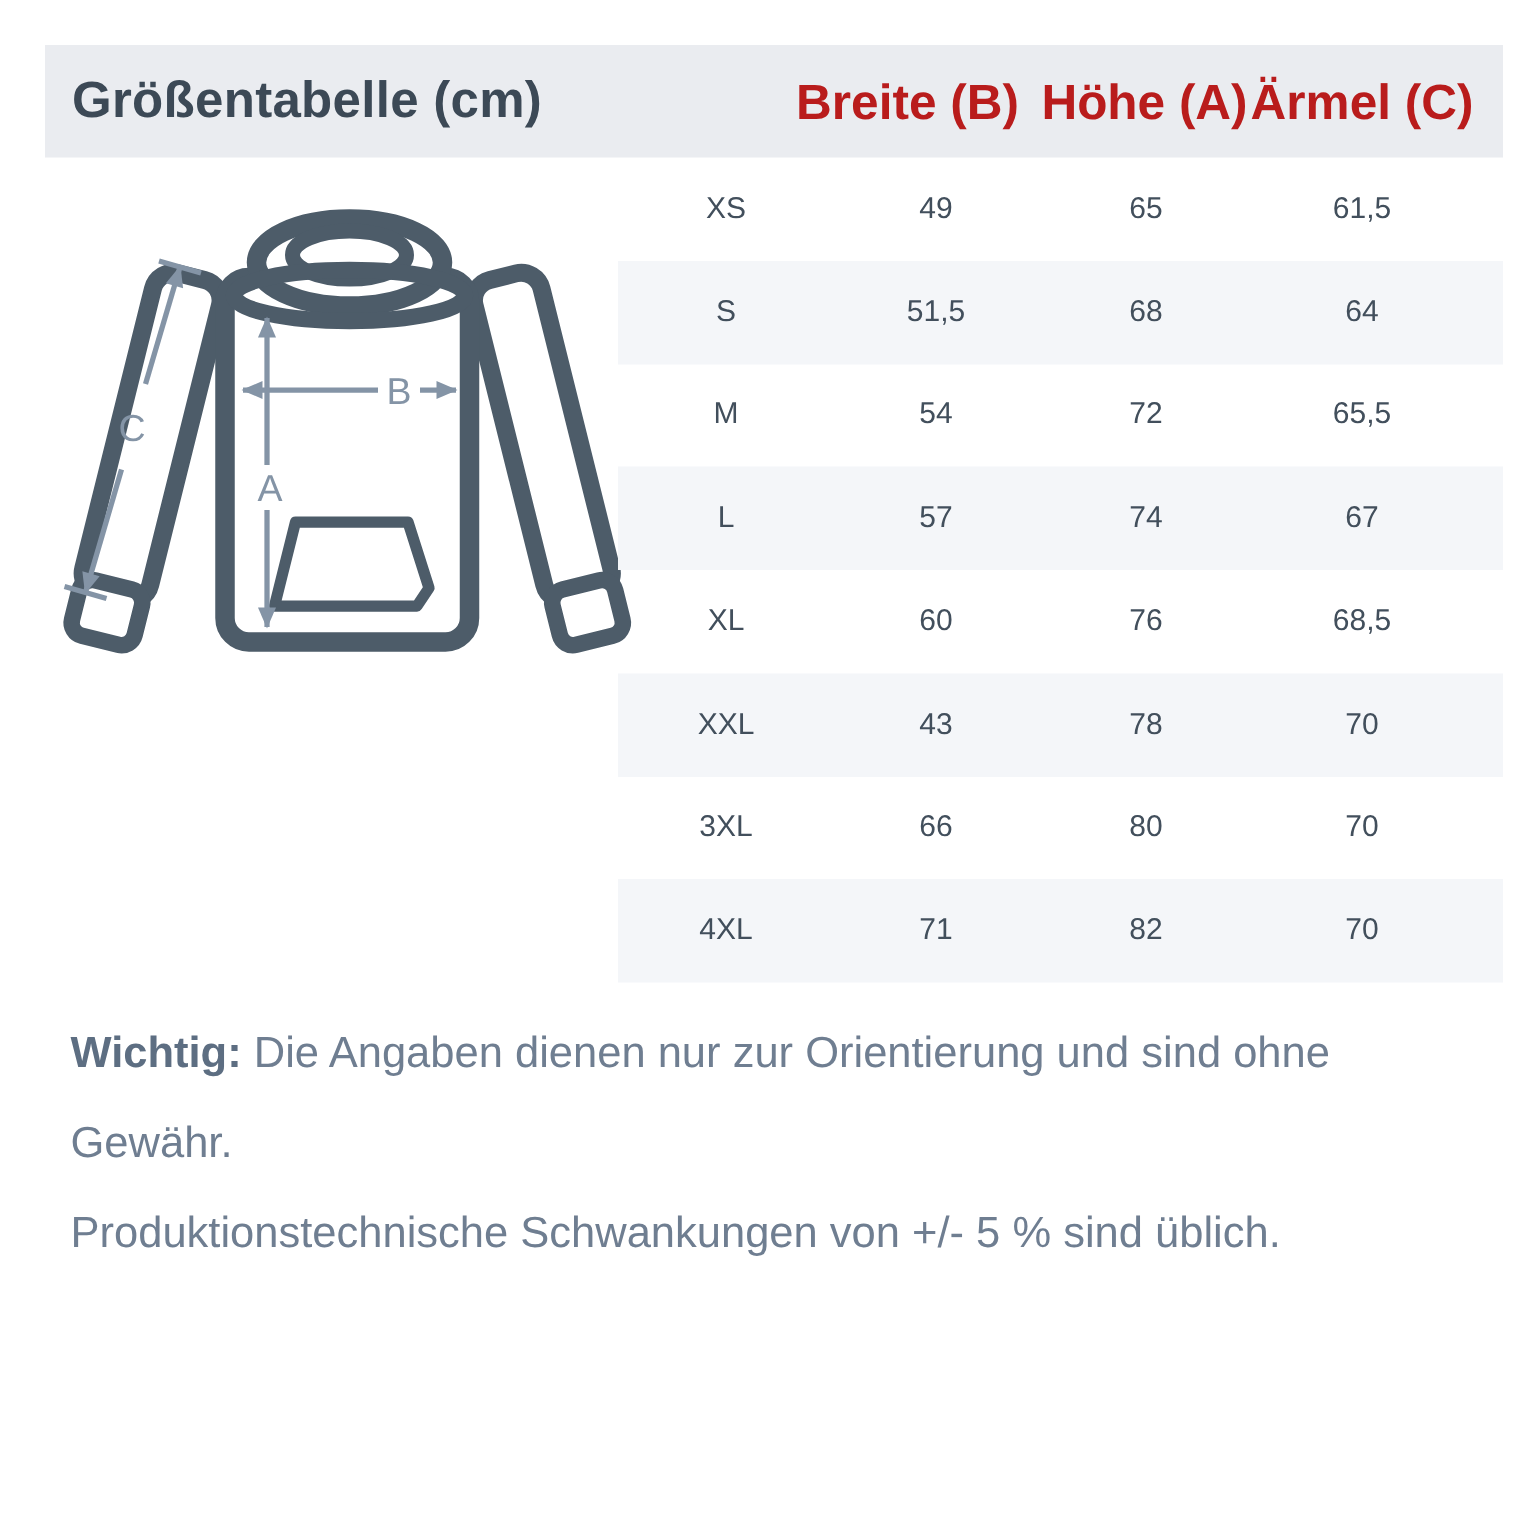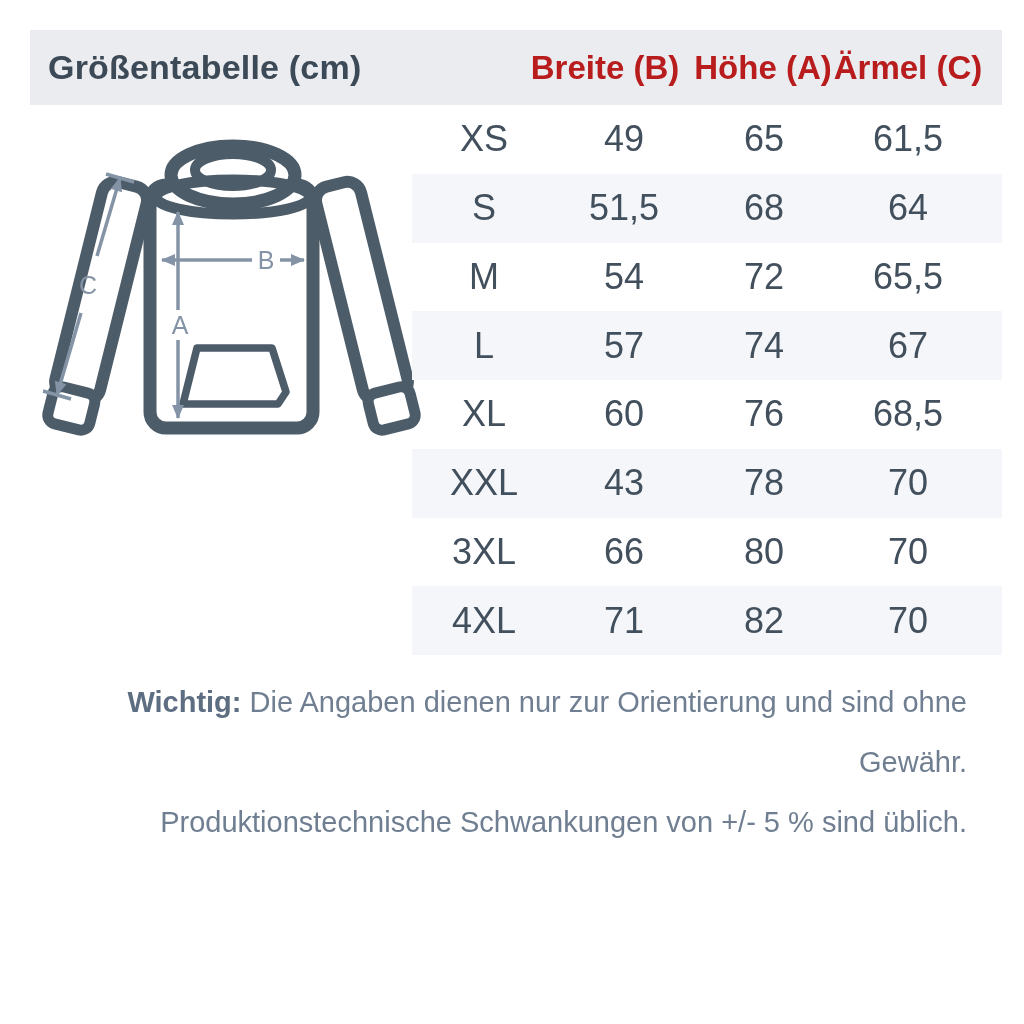--- a/index.html
+++ b/index.html
@@ -1,34 +1,34 @@
 <!DOCTYPE html>
 <html><head>
 <meta charset="utf-8">
 <style>
   html,body{margin:0;padding:0;background:#ffffff;}
   body{font-family:"Liberation Sans","DejaVu Sans",sans-serif;}
-  .canvas{position:relative;width:1024px;height:1024px;background:#ffffff;overflow:hidden;text-align:right;}
+  .canvas{position:relative;width:1024px;height:1024px;background:#ffffff;overflow:hidden;}
 
   
   .band{position:absolute;left:30px;top:30px;width:972px;height:75px;background:#eaecf0;}
   .title{position:absolute;left:18px;top:0;height:75px;display:flex;align-items:center;
          font-size:34px;font-weight:bold;color:#3c4956;letter-spacing:.2px;}
   .colhead{position:absolute;top:0;height:75px;display:flex;align-items:center;
            transform:translateX(-50%);font-size:33px;font-weight:bold;color:#b91c1c;white-space:nowrap;}
   .colhead.breite{left:575px;}
   .colhead.hoehe{left:733px;}
   .colhead.aermel{left:878px;}
 
   
   .table{position:absolute;left:412px;top:105px;width:590px;}
   .row{display:grid;grid-template-columns:144px 136px 144px 166px;height:68.75px;}
   .row:nth-child(even){background:#f4f6f9;}
   .cell{display:flex;align-items:center;justify-content:center;
-        font-size:36px;color:#424f5c;white-space:nowrap;}
+        font-size:20px;color:#424f5c;white-space:nowrap;}
   .cell.last{padding-right:22px;box-sizing:border-box;}
 
   
   .diagram{position:absolute;left:35px;top:128px;width:400px;height:345px;}
 
   
   .note{position:absolute;left:47px;top:672px;width:920px;
         font-size:29px;line-height:60px;color:#6f7e91;}
   .note b{color:#5d6e82;font-weight:bold;}
 </style>

